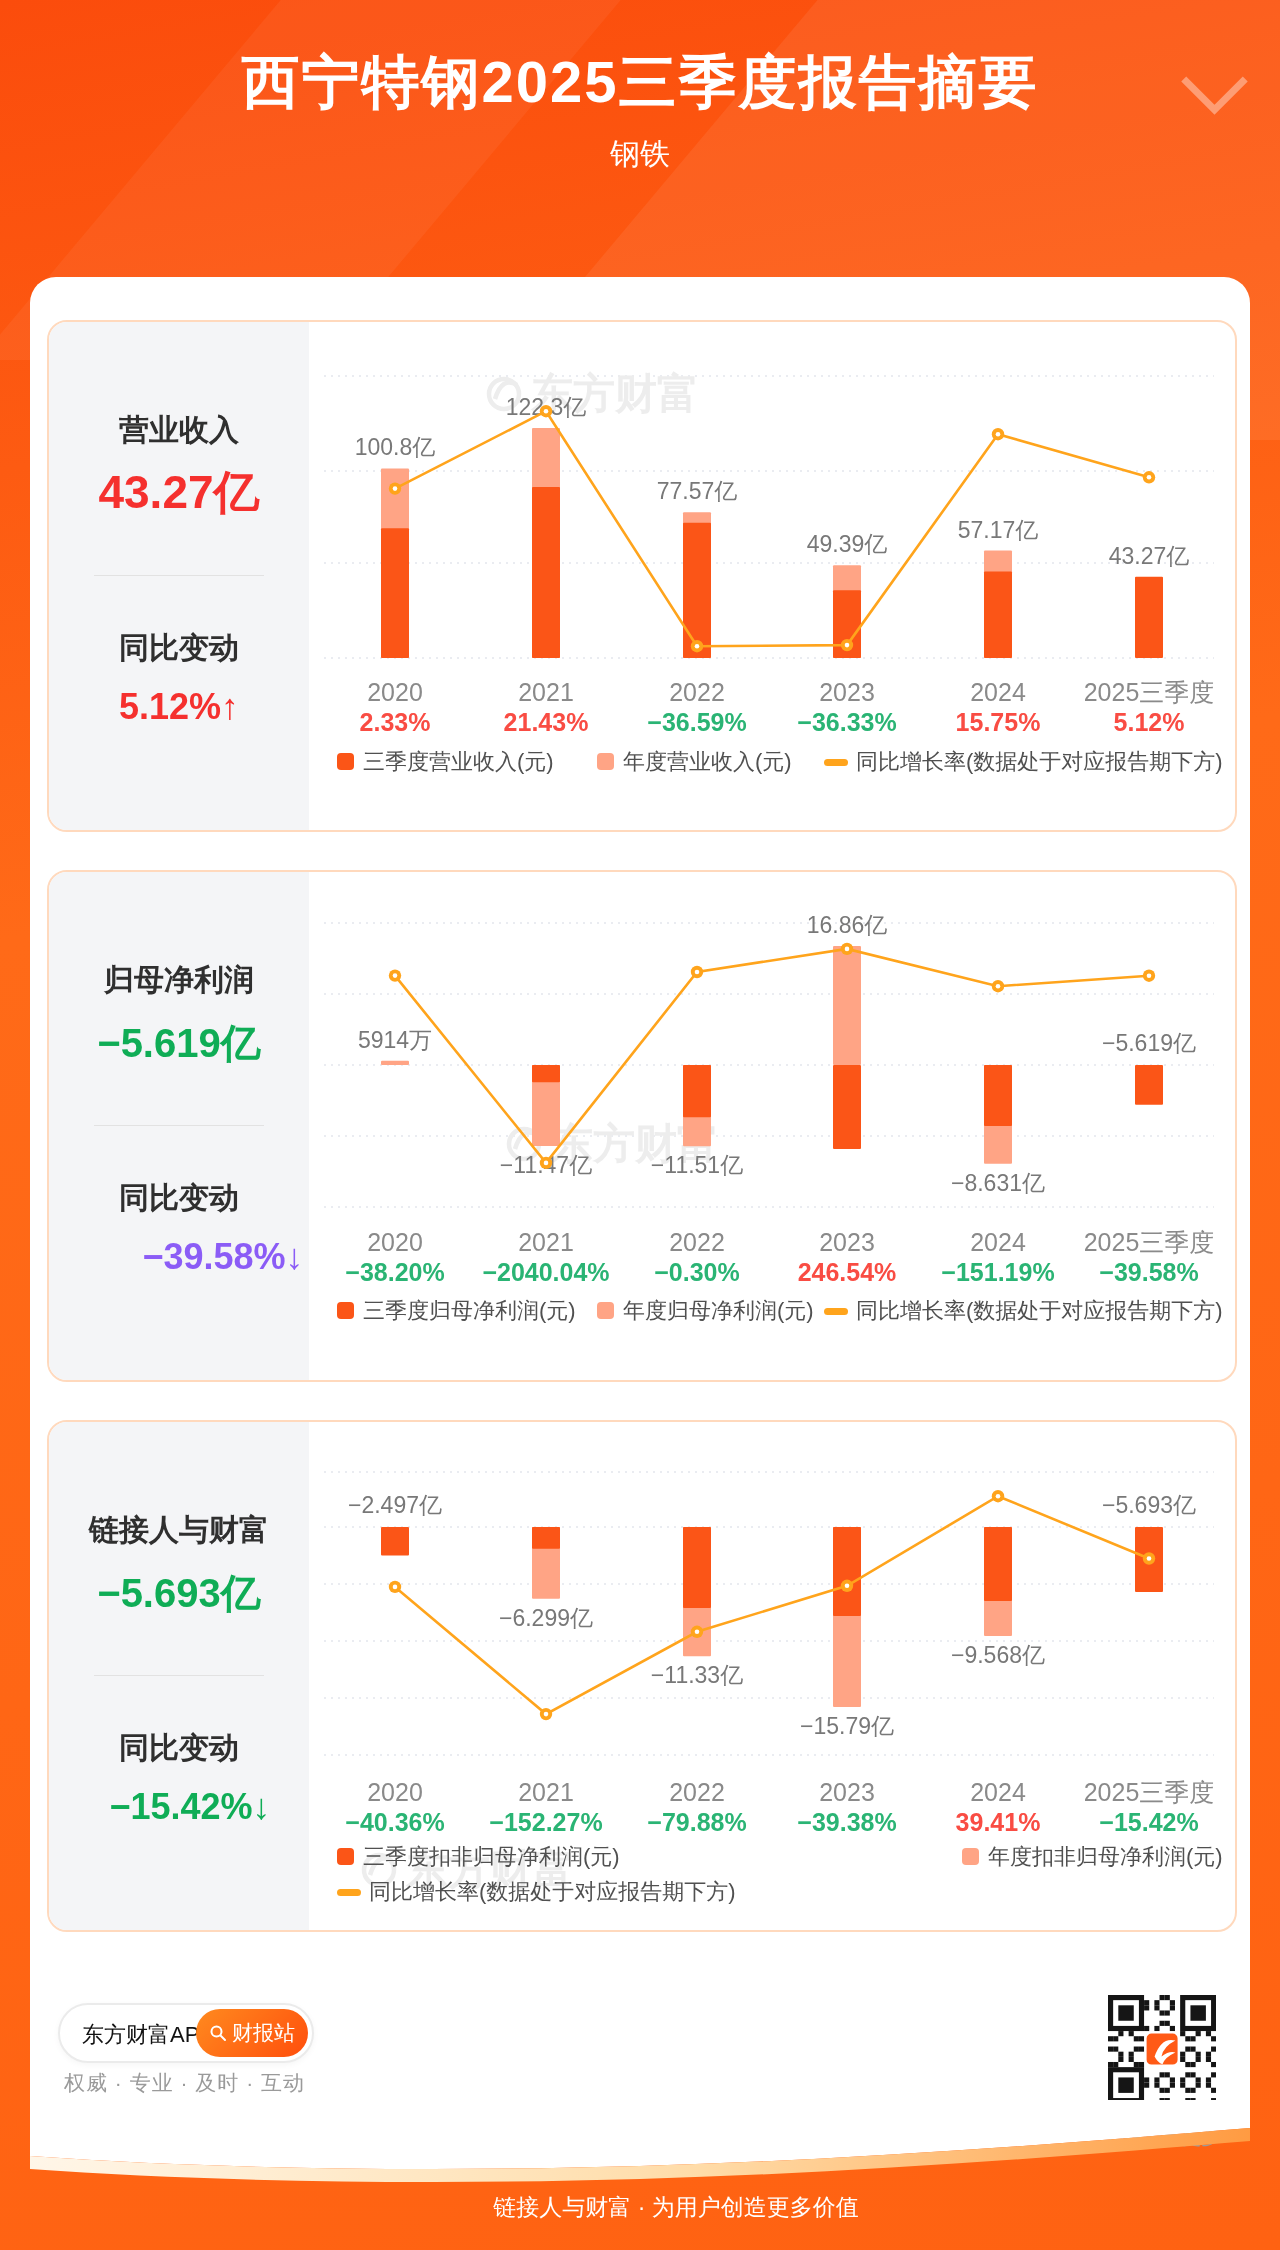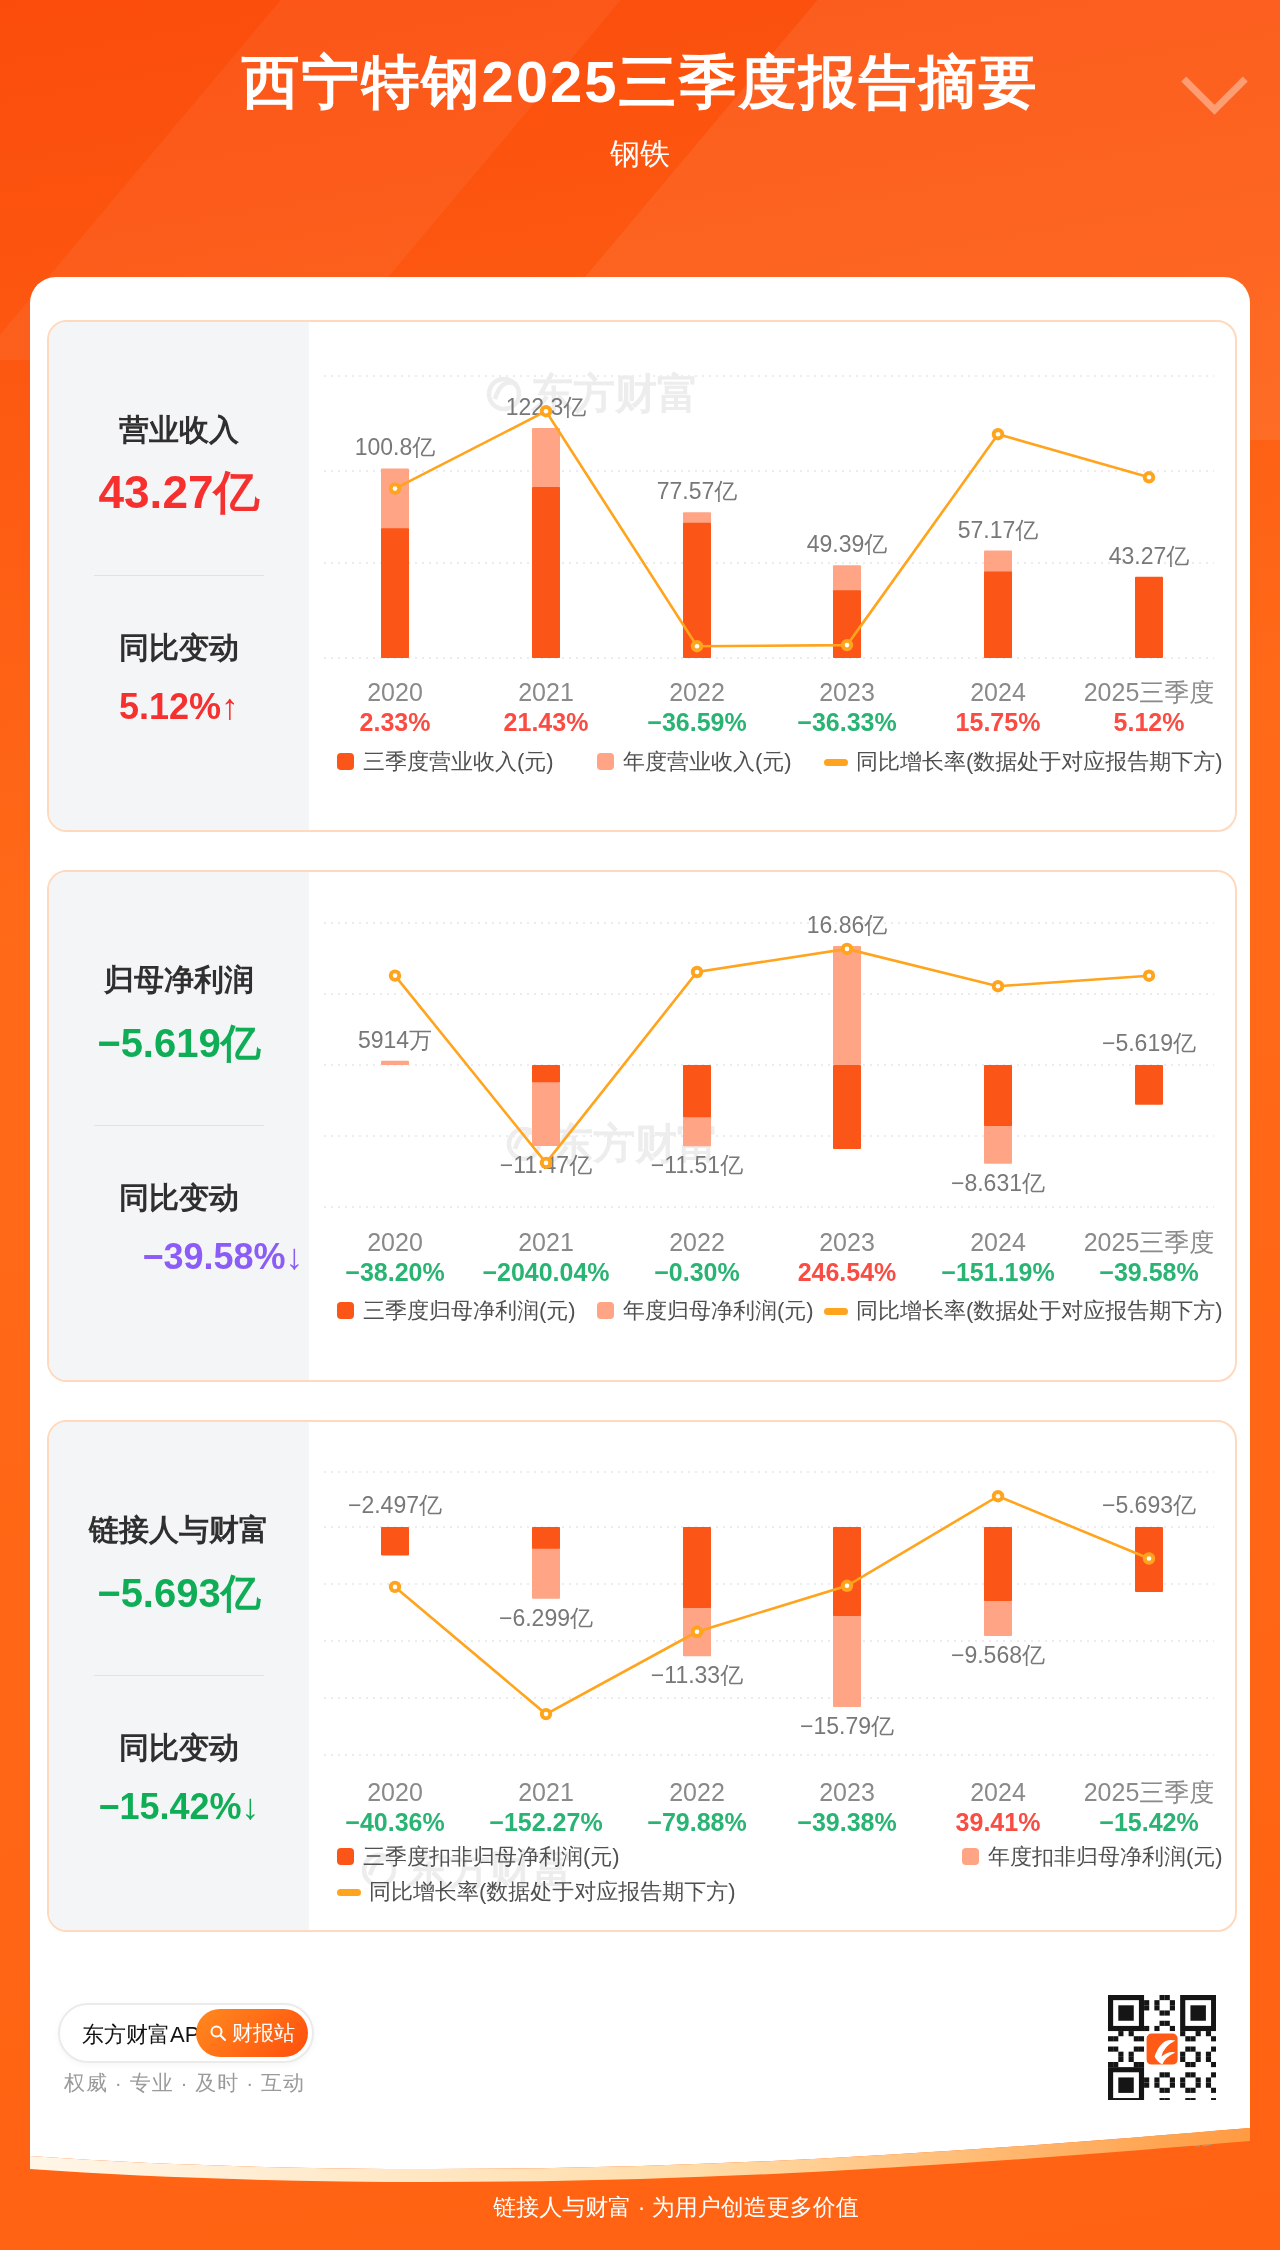--- a/index.html
+++ b/index.html
@@ -222,21 +222,21 @@
           </g>
         </svg>
     </section>
 
     <section class="card card-2" style="top:1143px">
       <div class="left">
         <div class="metric-label">链接人与财富</div>
         <div class="metric-value" style="color: rgb(15, 173, 86);">−5.693亿</div>
         <div class="divider"></div>
         <div class="yoy-label">同比变动</div>
-        <div class="yoy-value" style="color: rgb(15, 173, 86);"><span>−15.42%</span><span>↓</span></div>
+        <div class="yoy-value" style="color: rgb(15, 173, 86); padding-left: 11px;"><span>−15.42%</span><span>↓</span></div>
       </div>
       <svg class="chart" id="chart2" viewBox="0 0 924 506">
           <g>
             <line x1="15" y1="50" x2="905" y2="50" stroke="#e4e6ed" stroke-width="1.6" stroke-dasharray="2 5"></line>
             <line x1="15" y1="105" x2="905" y2="105" stroke="#e4e6ed" stroke-width="1.6" stroke-dasharray="2 5"></line>
             <line x1="15" y1="162" x2="905" y2="162" stroke="#e4e6ed" stroke-width="1.6" stroke-dasharray="2 5"></line>
             <line x1="15" y1="219" x2="905" y2="219" stroke="#e4e6ed" stroke-width="1.6" stroke-dasharray="2 5"></line>
             <line x1="15" y1="276" x2="905" y2="276" stroke="#e4e6ed" stroke-width="1.6" stroke-dasharray="2 5"></line>
             <line x1="15" y1="333" x2="905" y2="333" stroke="#e4e6ed" stroke-width="1.6" stroke-dasharray="2 5"></line>
           </g>

